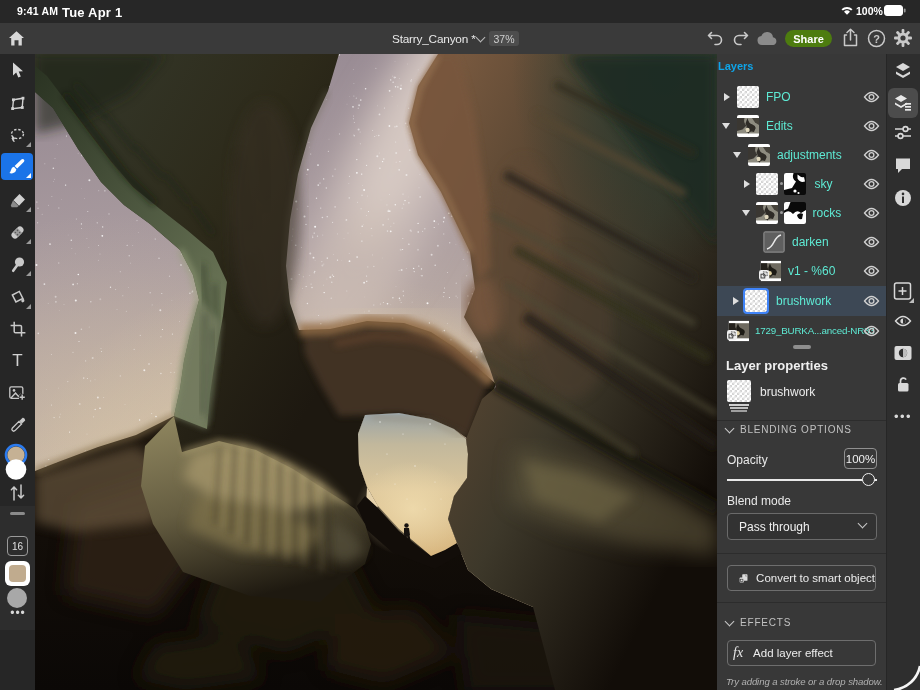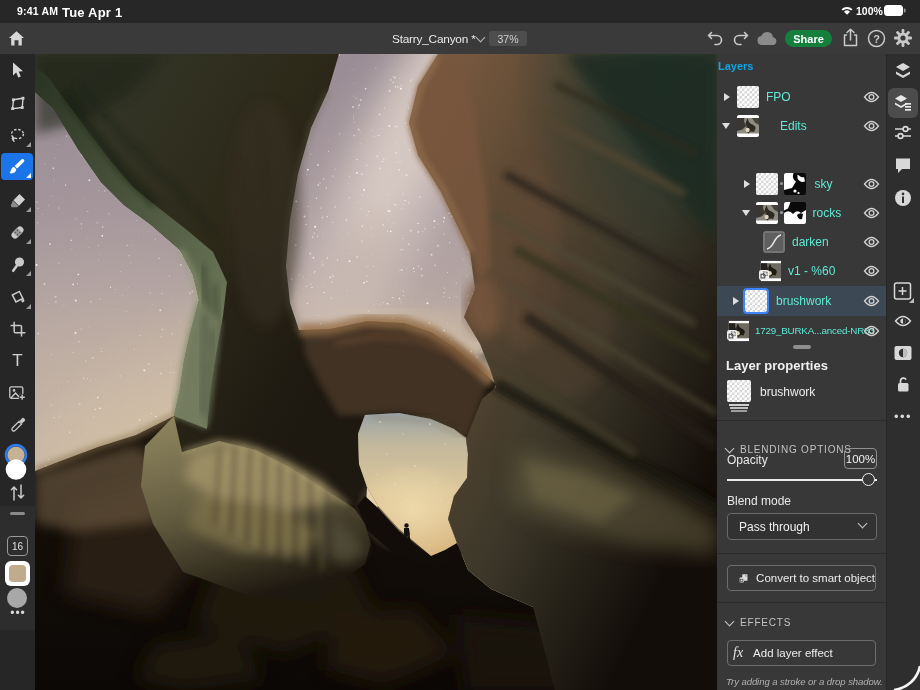--- a/index.html
+++ b/index.html
@@ -43,35 +43,35 @@
         <rect x="19.8" y="3.5" width="1.8" height="4" rx="1" fill="#9a9a9a"></rect>
       </svg>
 </div>
 
 <div id="topbar">
   <svg style="position:absolute;left:8px;top:7px" width="17" height="17" viewBox="0 0 17 17">
         <path d="M8.5 1.2 L16 8 H13.8 V15.5 H10.5 V10.2 H6.5 V15.5 H3.2 V8 H1 Z" fill="#d8d8d8"></path>
       </svg>
   <span style="position:absolute;left:392px;top:9px;font-size:11.8px;color:#e8e8e8;letter-spacing:-0.2px">Starry_Canyon&nbsp;*</span>
   <div class="chev" style="position:absolute;left:477px;top:14px;border-color:#bbb"></div>
-  <div style="position:absolute;left:489px;top:8px;width:38px;height:15px;background:#4d4d4d;border-radius:3px;color:#cfcfcf;font-size:10.5px;display:flex;align-items:center;justify-content:center">37%</div>
+  <div style="position:absolute;left:489px;top:8px;width:30px;height:15px;background:#4d4d4d;border-radius:3px;color:#cfcfcf;font-size:10.5px;display:flex;align-items:center;justify-content:center">37%</div>
 
   <svg style="position:absolute;left:706px;top:6px" width="18" height="18" viewBox="0 0 18 18">
         <path d="M5.5 3.5 L2.5 6.5 L5.5 9.5 M2.5 6.5 H11 a4.5 4.5 0 0 1 0 9 H9" fill="none" stroke="#c9c9c9" stroke-width="1.6" stroke-linecap="round" stroke-linejoin="round"></path>
       </svg>
 
   <svg style="position:absolute;left:732px;top:6px" width="18" height="18" viewBox="0 0 18 18">
         <path d="M12.5 3.5 L15.5 6.5 L12.5 9.5 M15.5 6.5 H7 a4.5 4.5 0 0 0 0 9 H9" fill="none" stroke="#c9c9c9" stroke-width="1.6" stroke-linecap="round" stroke-linejoin="round"></path>
       </svg>
 
   <svg style="position:absolute;left:757px;top:8px" width="21" height="15" viewBox="0 0 21 15">
         <path d="M5 14 a4.5 4.5 0 0 1 -.6-8.96 A6 6 0 0 1 16 6.2 a4 4 0 0 1 .5 7.8 Z" fill="#8b8b8b"></path>
       </svg>
 
-  <div style="position:absolute;left:785px;top:7px;width:47px;height:17px;background:#15803d;border-radius:9px;color:#fff;font-size:11px;font-weight:700;display:flex;align-items:center;justify-content:center">Share</div>
+  <div style="position:absolute;left:785px;top:7px;width:47px;height:17px;background:#4d7c0f;border-radius:9px;color:#fff;font-size:11px;font-weight:700;display:flex;align-items:center;justify-content:center">Share</div>
 
   <svg style="position:absolute;left:841px;top:5px" width="19" height="20" viewBox="0 0 19 20">
         <path d="M5.5 7 H3.5 V17.5 H15.5 V7 H13.5 M9.5 1.5 V12 M6 4.5 L9.5 1.2 L13 4.5" fill="none" stroke="#c9c9c9" stroke-width="1.5" stroke-linejoin="round" stroke-linecap="round"></path>
       </svg>
 
   <svg style="position:absolute;left:867px;top:6px" width="19" height="19" viewBox="0 0 19 19">
         <circle cx="9.5" cy="9.5" r="8" fill="none" stroke="#c9c9c9" stroke-width="1.5"></circle>
         <text x="9.5" y="13.5" font-size="11" font-weight="700" fill="#c9c9c9" text-anchor="middle" font-family="Liberation Sans">?</text>
       </svg>
 
@@ -1367,27 +1367,43 @@
   <div class="row" style="top:57px">
     <div class="arrow-d" style="margin-left:5px"></div>
     <svg class="thumb" style="margin-left:7px" width="22" height="22" viewBox="0 0 22 22">
           <rect width="22" height="22" fill="#fff"></rect>
           <rect x="0" y="3" width="22" height="15.5" fill="#8e8c80"></rect>
           <path d="M0,3 h7.5 q-1.5,5 2,7.5 l-4,4 -5.5,1.5 Z" fill="#3a3732"></path>
           <path d="M10.5,3 q1,5.5 5,6.5 q3,1 3.2,3.5 l-1.7,4 q-4,-1.5 -5.5,1.5 l-3.5,-2.5 q3,-4 0.5,-7.5 Z" fill="#2e2b26"></path>
           <path d="M15,3 h7 v7 l-4,-2.5 Z" fill="#45423a"></path>
           <circle cx="10.5" cy="15" r="2.2" fill="#ded6bc"></circle>
         </svg>
-    <span class="rowtxt" style="margin-left:21px">Edits</span>
+    <span class="rowtxt" style="margin-left:7px">Edits</span>
     <svg class="eye" width="17" height="12" viewBox="0 0 17 12">
           <path d="M1.5 6 Q8.5 -3 15.5 6 Q8.5 15 1.5 6 Z" fill="none" stroke="#cfcfcf" stroke-width="1.3"></path>
           <circle cx="8.5" cy="6" r="2.4" fill="none" stroke="#cfcfcf" stroke-width="1.3"></circle>
         </svg>
   </div>
 
+  <div class="row" style="top:86px">
+    <div class="arrow-d" style="margin-left:16px"></div>
+    <svg class="thumb" style="margin-left:7px" width="22" height="22" viewBox="0 0 22 22">
+          <rect width="22" height="22" fill="#fff"></rect>
+          <rect x="0" y="3" width="22" height="15.5" fill="#8e8c80"></rect>
+          <path d="M0,3 h7.5 q-1.5,5 2,7.5 l-4,4 -5.5,1.5 Z" fill="#3a3732"></path>
+          <path d="M10.5,3 q1,5.5 5,6.5 q3,1 3.2,3.5 l-1.7,4 q-4,-1.5 -5.5,1.5 l-3.5,-2.5 q3,-4 0.5,-7.5 Z" fill="#2e2b26"></path>
+          <path d="M15,3 h7 v7 l-4,-2.5 Z" fill="#45423a"></path>
+          <circle cx="10.5" cy="15" r="2.2" fill="#ded6bc"></circle>
+        </svg>
+    <span class="rowtxt" style="margin-left:7px">adjustments</span>
+    <svg class="eye" width="17" height="12" viewBox="0 0 17 12">
+          <path d="M1.5 6 Q8.5 -3 15.5 6 Q8.5 15 1.5 6 Z" fill="none" stroke="#cfcfcf" stroke-width="1.3"></path>
+          <circle cx="8.5" cy="6" r="2.4" fill="none" stroke="#cfcfcf" stroke-width="1.3"></circle>
+        </svg>
+  </div>
 
   <div class="row" style="top:115px">
     <div class="arrow-r" style="margin-left:27px"></div>
     <div class="thumb checker" style="margin-left:6px"></div>
     <div style="width:3px;height:3px;border-radius:50%;background:#9a9a9a;margin-left:1.5px;flex:0 0 auto"></div>
         <svg class="thumb" style="margin-left:1px" width="22" height="22" viewBox="0 0 22 22">
           <rect width="22" height="22" fill="#0a0a0a"></rect>
           <path d="M0,0 H9.5 Q7.5,6 12,8.5 L8,15 L0,17 Z" fill="#fff"></path>
           <path d="M13.5,1.5 q4,3.5 6.5,2.5 l1,4.5 q-5,1.5 -7.5,-3 Z" fill="#fff"></path>
           <circle cx="11" cy="18" r="1.6" fill="#fff"></circle>
@@ -1487,21 +1503,21 @@
 
   <div style="position:absolute;left:9px;top:304px;font-size:13px;font-weight:700;color:#f0f0f0">Layer properties</div>
   <div class="checker" style="position:absolute;left:10px;top:326px;width:24px;height:22px;border-radius:2px"></div>
   <div style="position:absolute;left:12px;top:350px;width:20px;height:1.6px;background:#cfcfcf"></div>
   <div style="position:absolute;left:13px;top:353px;width:18px;height:1.6px;background:#bfbfbf"></div>
   <div style="position:absolute;left:14px;top:356px;width:16px;height:1.6px;background:#9f9f9f"></div>
   <span style="position:absolute;left:43px;top:331px;font-size:12px;color:#ececec">brushwork</span>
 
   <div style="position:absolute;left:0;top:366px;width:169px;height:1px;background:#2c2c2c"></div>
 
-  <div class="sechead" style="top:390px">
+  <div class="sechead" style="top:370px">
         <div class="chev"></div>
         <span>BLENDING OPTIONS</span>
       </div>
 
   <span class="lbl" style="top:399px">Opacity</span>
   <div style="position:absolute;left:127px;top:394px;width:33px;height:21px;border:1px solid #909090;border-radius:4px;color:#f0f0f0;font-size:11.5px;display:flex;align-items:center;justify-content:center">100%</div>
   <div style="position:absolute;left:10px;top:425px;width:150px;height:1.6px;background:#e8e8e8"></div>
   <div style="position:absolute;left:145px;top:419px;width:13px;height:13px;border:1.8px solid #f0f0f0;border-radius:50%;background:#383838"></div>
 
   <span class="lbl" style="top:440px">Blend mode</span>

